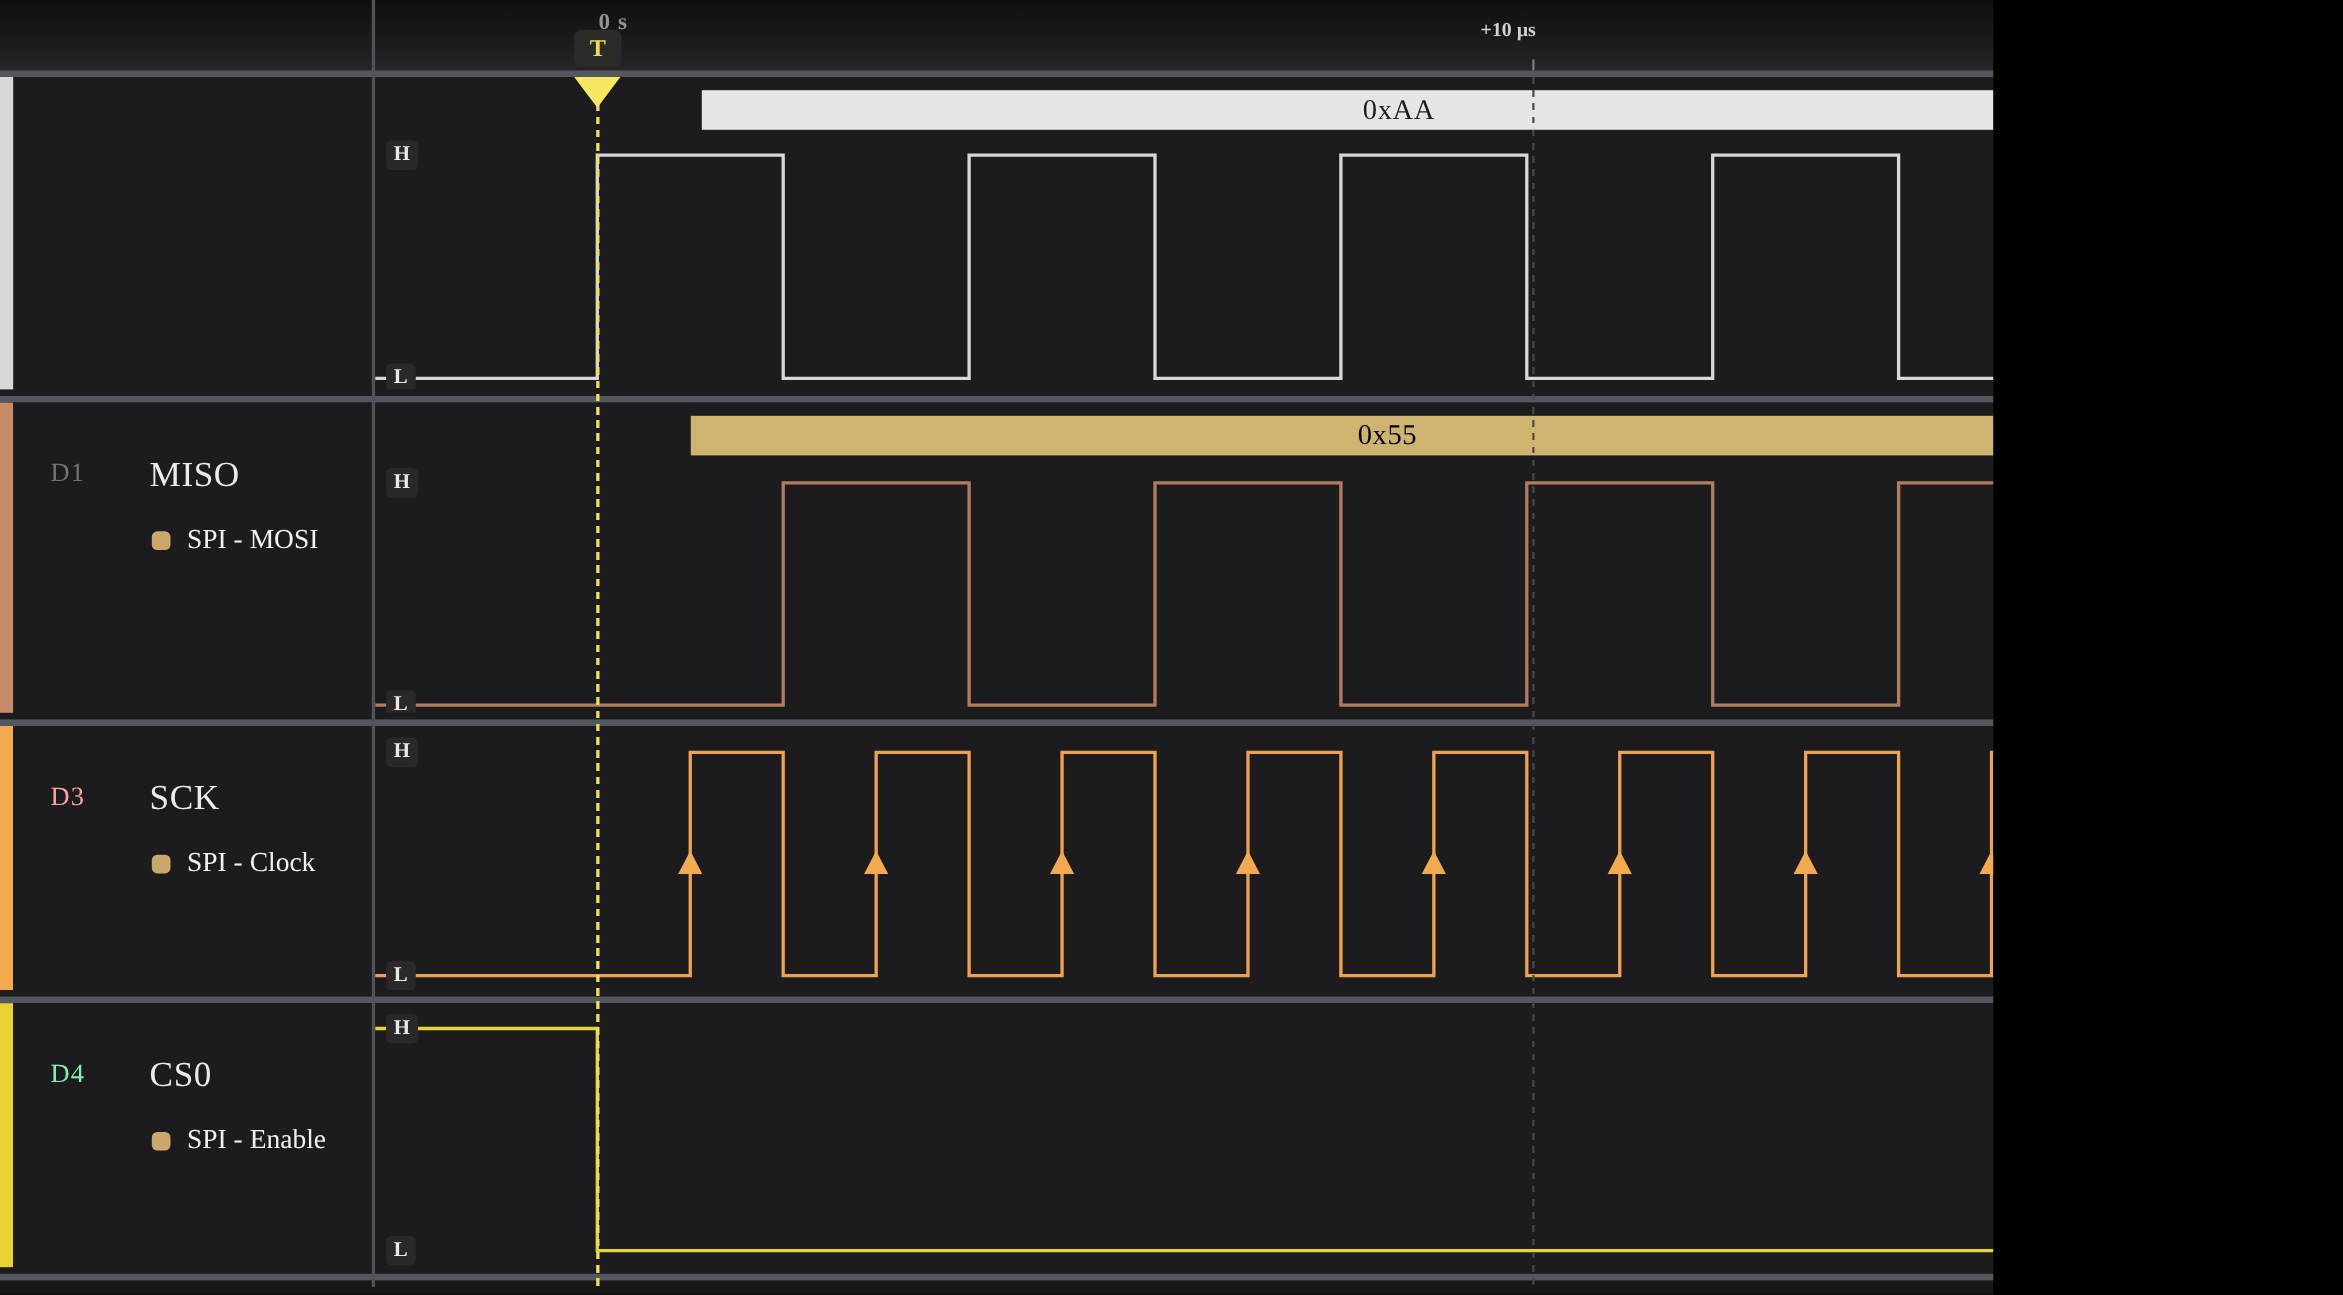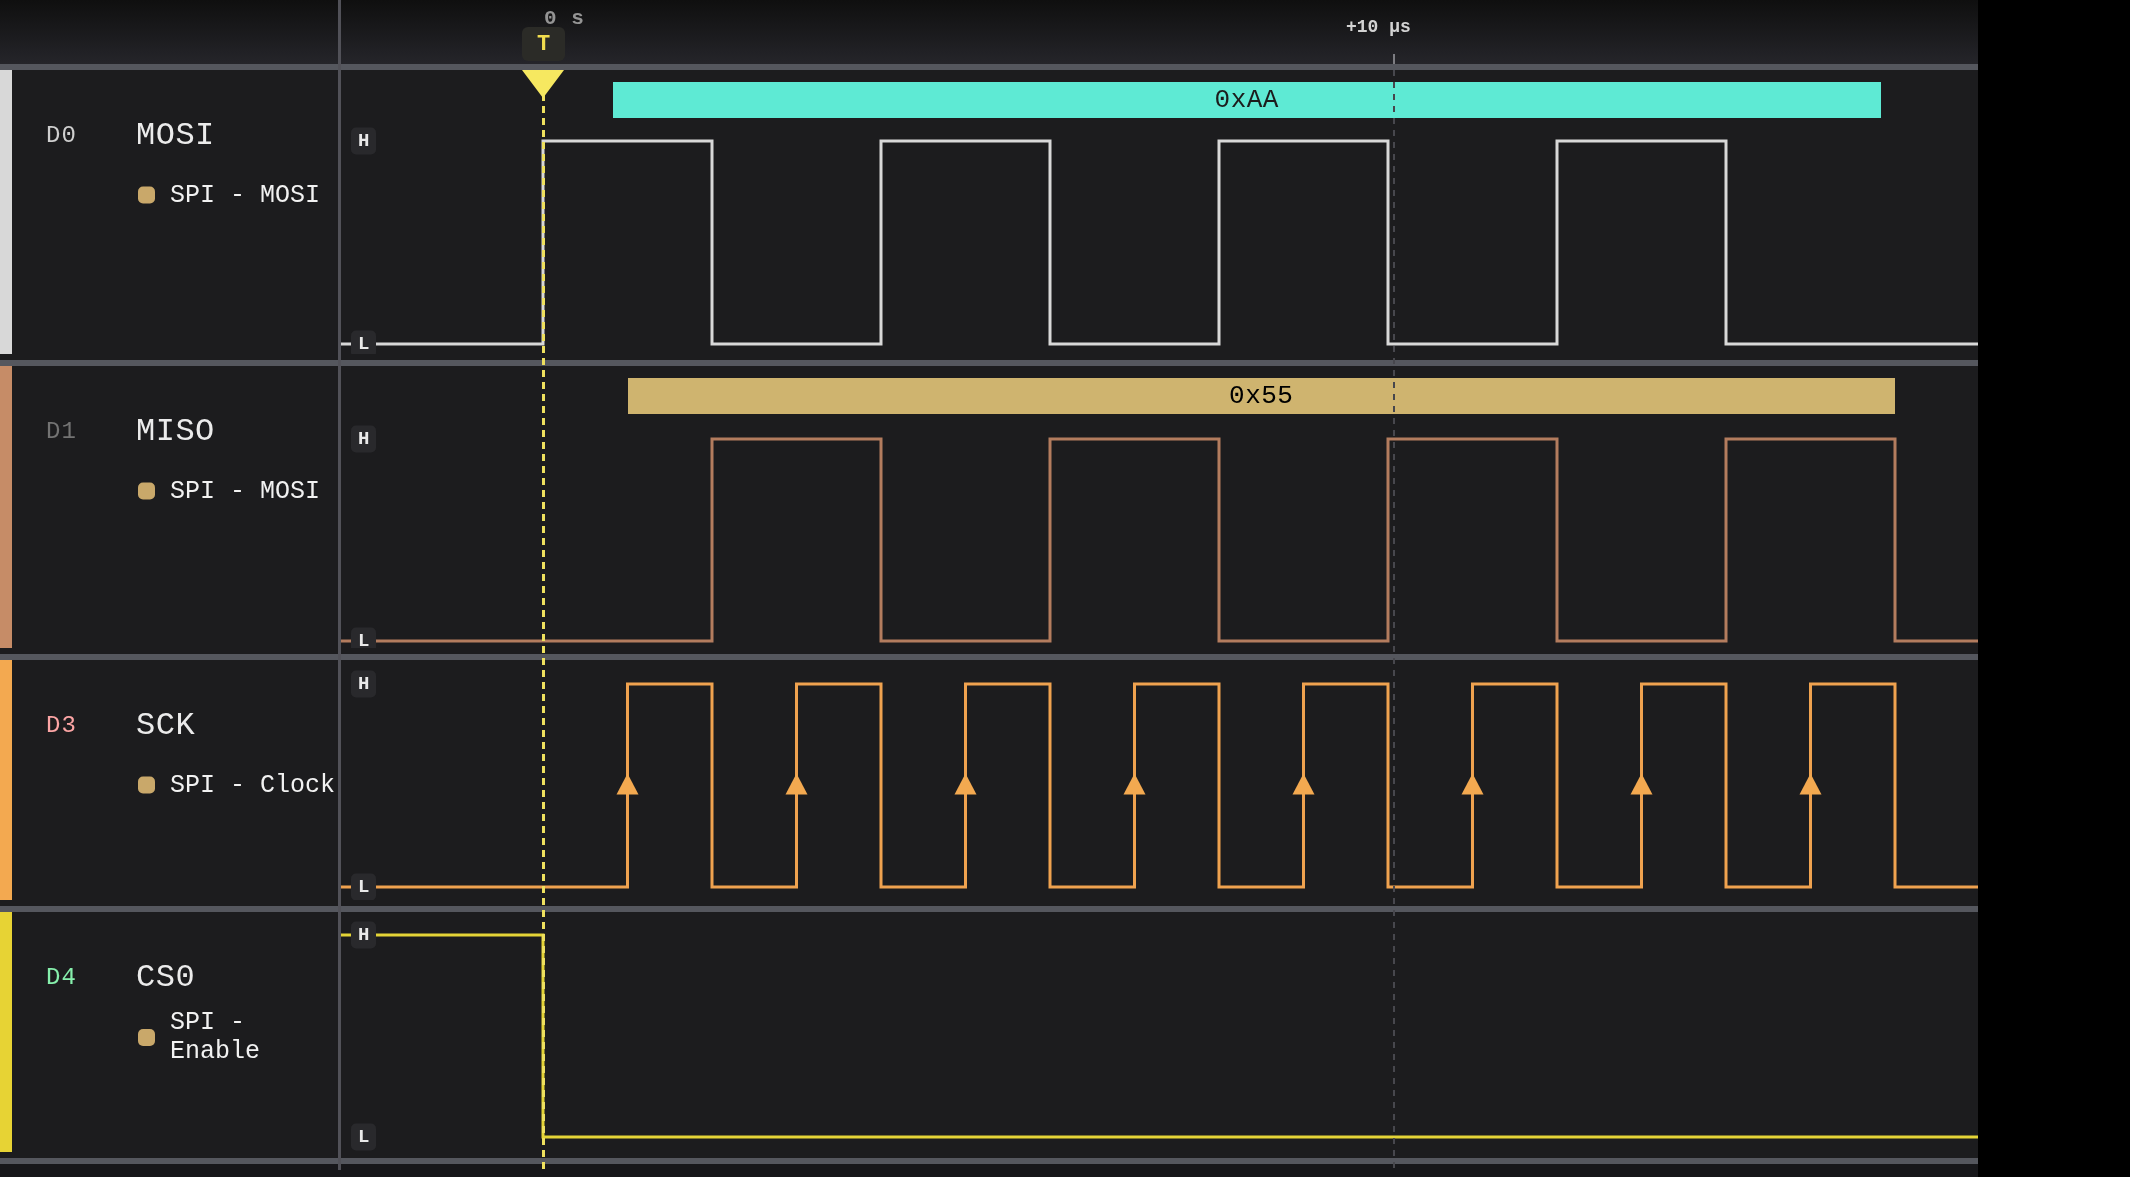--- a/index.html
+++ b/index.html
@@ -1,19 +1,19 @@
 <!DOCTYPE html>
 <html><head>
 <meta charset="utf-8">
 <style>
   * { margin:0; padding:0; box-sizing:border-box; }
   html,body { background:#000; }
   .stage {
-    position:relative; width:1978px; height:1177px; overflow:hidden;
-    background:#17171a; font-family:Liberation Mono, monospace;
+    position:relative; width:1812px; height:1177px; overflow:hidden;
+    background:#17171a; font-family:Liberation Serif, serif;
     -webkit-font-smoothing:antialiased;
   }
   
   .timeline {
     position:absolute; left:0; top:0; width:2130px; height:70px;
     background:linear-gradient(180deg,#0f0f0f 0%,#1c1c1f 60%,#25252a 100%);
     border-bottom:6px solid #55575e; z-index:2;
   }
   .t-zero {
     position:absolute; left:544px; top:7px;
@@ -86,32 +86,24 @@
     <div class="t-badge">
       <span>T</span>
     </div>
     <div class="t-plus">+10 µs</div>
     <div class="t-tick"></div>
   </div>
 
   <div class="rows">
       <div class="channel-row" style="height: 296px;">
         <div class="strip" style="background: rgb(216, 216, 216);"></div>
-        <div class="label-panel">
-          <div class="chan-id" style="color: rgb(207, 207, 207);">D0</div>
-          <div class="chan-name">MOSI</div>
-          <div class="analyzer-line">
-            <span class="swatch" style="background: rgb(201, 168, 106);"></span>
-            <span class="analyzer-label">SPI - MOSI</span>
-          </div>
-        </div>
         <div class="plot">
           <div class="hl-badge" style="top: 71px;">H</div>
           <div class="hl-badge" style="top: 274px;">L</div>
-          <div class="anno" style="left: 272px; width: 1267.5px; background: #5eead4; color: rgb(28, 28, 28);">
+          <div class="anno" style="left: 297px; width: 1267.5px; background: #e5e5e5; color: rgb(28, 28, 28);">
             <span>0xAA</span>
           </div>
           <svg width="1789" height="290">
             <polyline points="0,274 202,274 202,71 371,71 371,274 540,274 540,71 709,71 709,274 878,274 878,71 1047,71 1047,274 1216,274 1216,71 1385,71 1385,274 1789,274" fill="none" stroke="#d8d8d8" stroke-width="3"></polyline>
           </svg>
         </div>
       </div>
       <div class="channel-row" style="height: 294px;">
         <div class="strip" style="background: rgb(198, 140, 103);"></div>
         <div class="label-panel">

